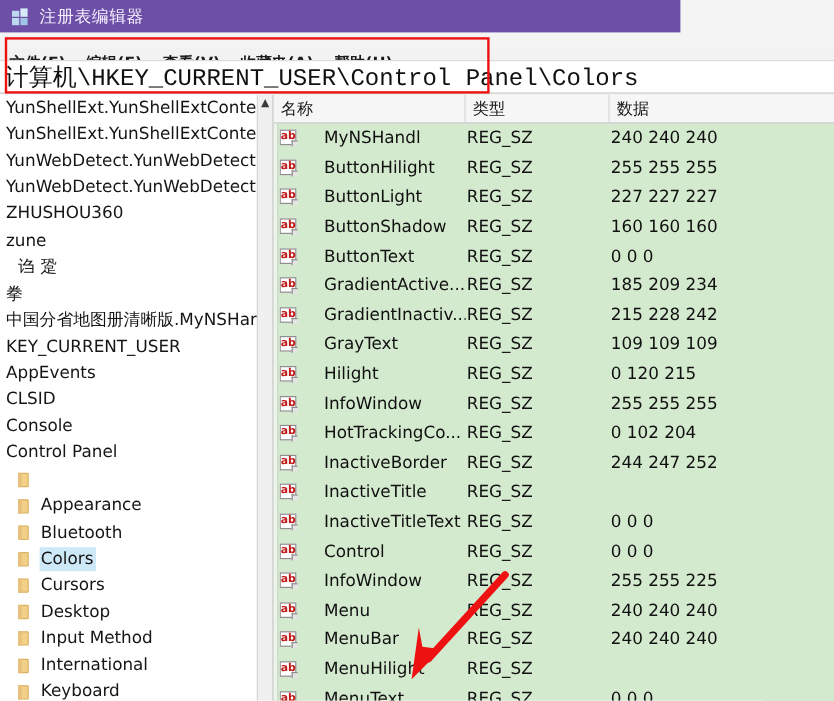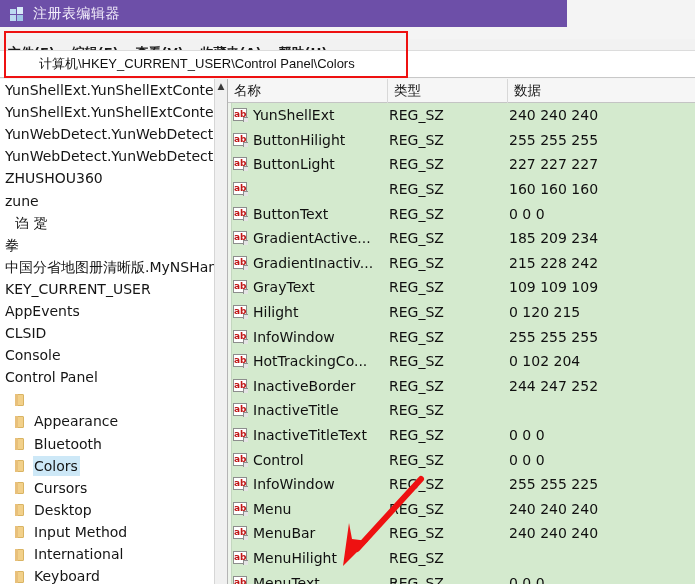--- a/index.html
+++ b/index.html
@@ -82,25 +82,24 @@
     width: 695px; height: 28px;
     background: #ffffff;
     border-top: 1px solid #dcdcdc;
     border-bottom: 1px solid #c8c8c8;
     display: flex;
     align-items: center;
     box-sizing: border-box;
     padding-left: 4px;
   }
   .address-text {
-    font-size: 13px;
+    font-size: 20px;
     color: #111111;
     white-space: nowrap;
-    font-family: Liberation Sans, sans-serif;
-    padding-left: 35px;
+    font-family: Liberation Mono, monospace;
   }
 
   
   .panes {
     position: absolute;
     left: 0; top: 79px;
     width: 695px; height: 505px;
     display: flex;
   }
 
@@ -244,21 +243,21 @@
     width: 155px;
     display: flex;
     align-items: center;
   }
   .cell.c-type { width: 120px; padding-left: 1px; }
   .cell.c-data { width: 180px; padding-left: 1px; }
 
   .ab-icon {
     width: 15px; height: 14px;
     flex: 0 0 auto;
-    margin-right: 5px;
+    margin-right: 22px;
     position: relative;
   }
   .ab-icon .page {
     position: absolute;
     left: 0; top: 0;
     width: 14px; height: 13px;
     background: #ffffff;
     border: 1px solid #8d8d8d;
     box-sizing: border-box;
   }
@@ -446,21 +445,21 @@
       </div>
       <div class="list-gutter"></div>
       <div class="list-rows" id="list-rows">
           <div class="list-row">
             <div class="cell c-name">
               <span class="ab-icon">
                 <span class="page"></span>
                 <span class="fold"></span>
                 <span class="ab">ab</span>
               </span>
-              <span>YunShellExt</span>
+              <span>MyNSHandl</span>
             </div>
             <div class="cell c-type">REG_SZ</div>
             <div class="cell c-data">240 240 240</div>
           </div>
           <div class="list-row">
             <div class="cell c-name">
               <span class="ab-icon">
                 <span class="page"></span>
                 <span class="fold"></span>
                 <span class="ab">ab</span>
@@ -482,20 +481,21 @@
             <div class="cell c-type">REG_SZ</div>
             <div class="cell c-data">227 227 227</div>
           </div>
           <div class="list-row">
             <div class="cell c-name">
               <span class="ab-icon">
                 <span class="page"></span>
                 <span class="fold"></span>
                 <span class="ab">ab</span>
               </span>
+              <span>ButtonShadow</span>
             </div>
             <div class="cell c-type">REG_SZ</div>
             <div class="cell c-data">160 160 160</div>
           </div>
           <div class="list-row">
             <div class="cell c-name">
               <span class="ab-icon">
                 <span class="page"></span>
                 <span class="fold"></span>
                 <span class="ab">ab</span>

